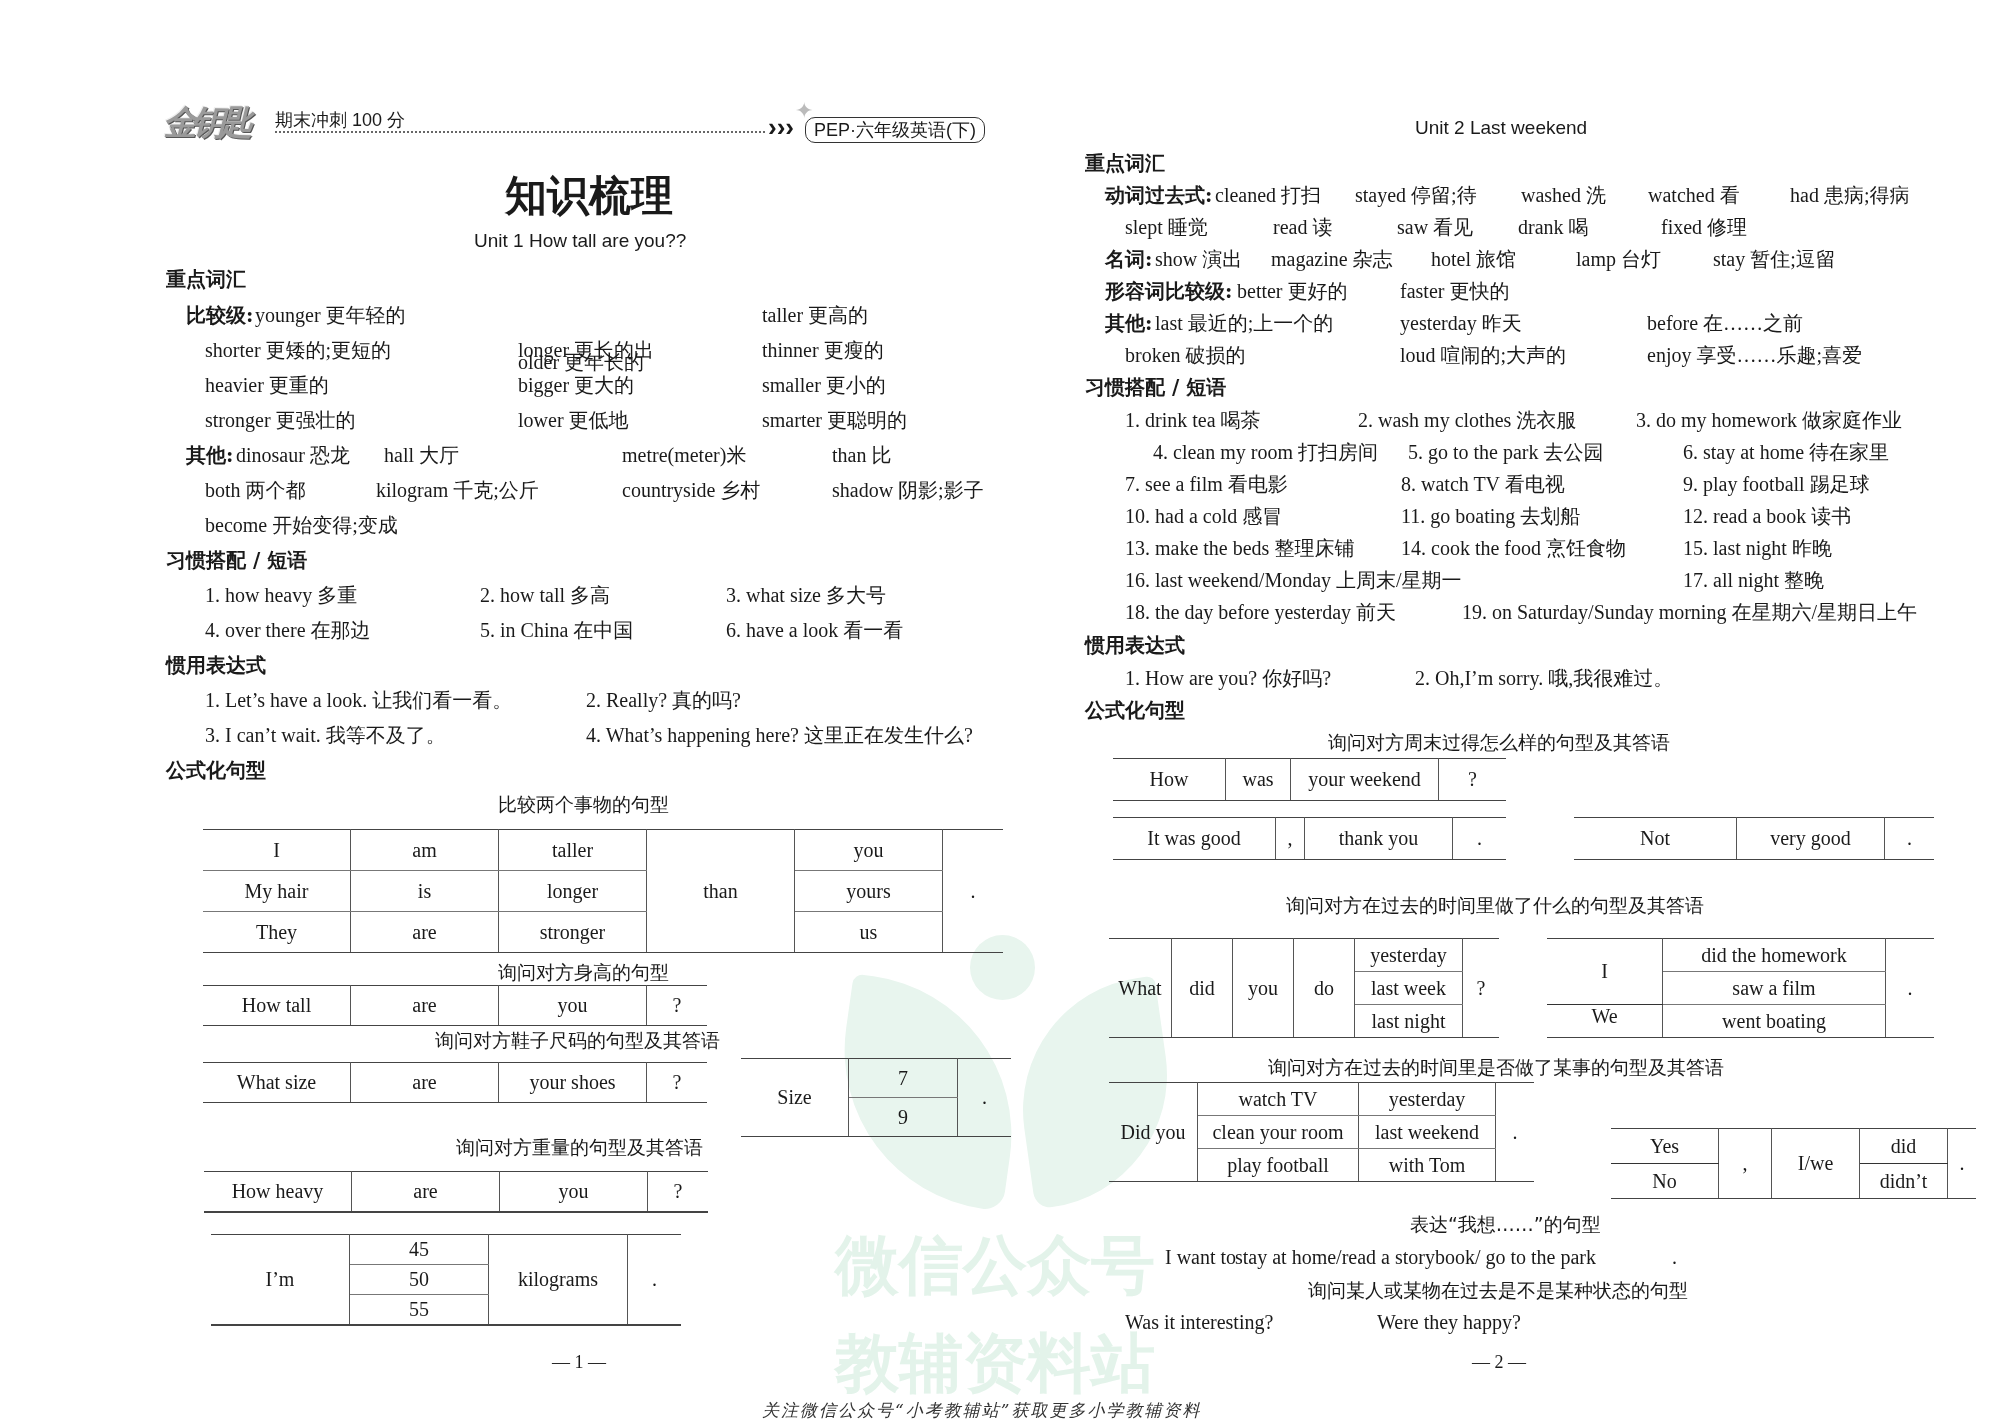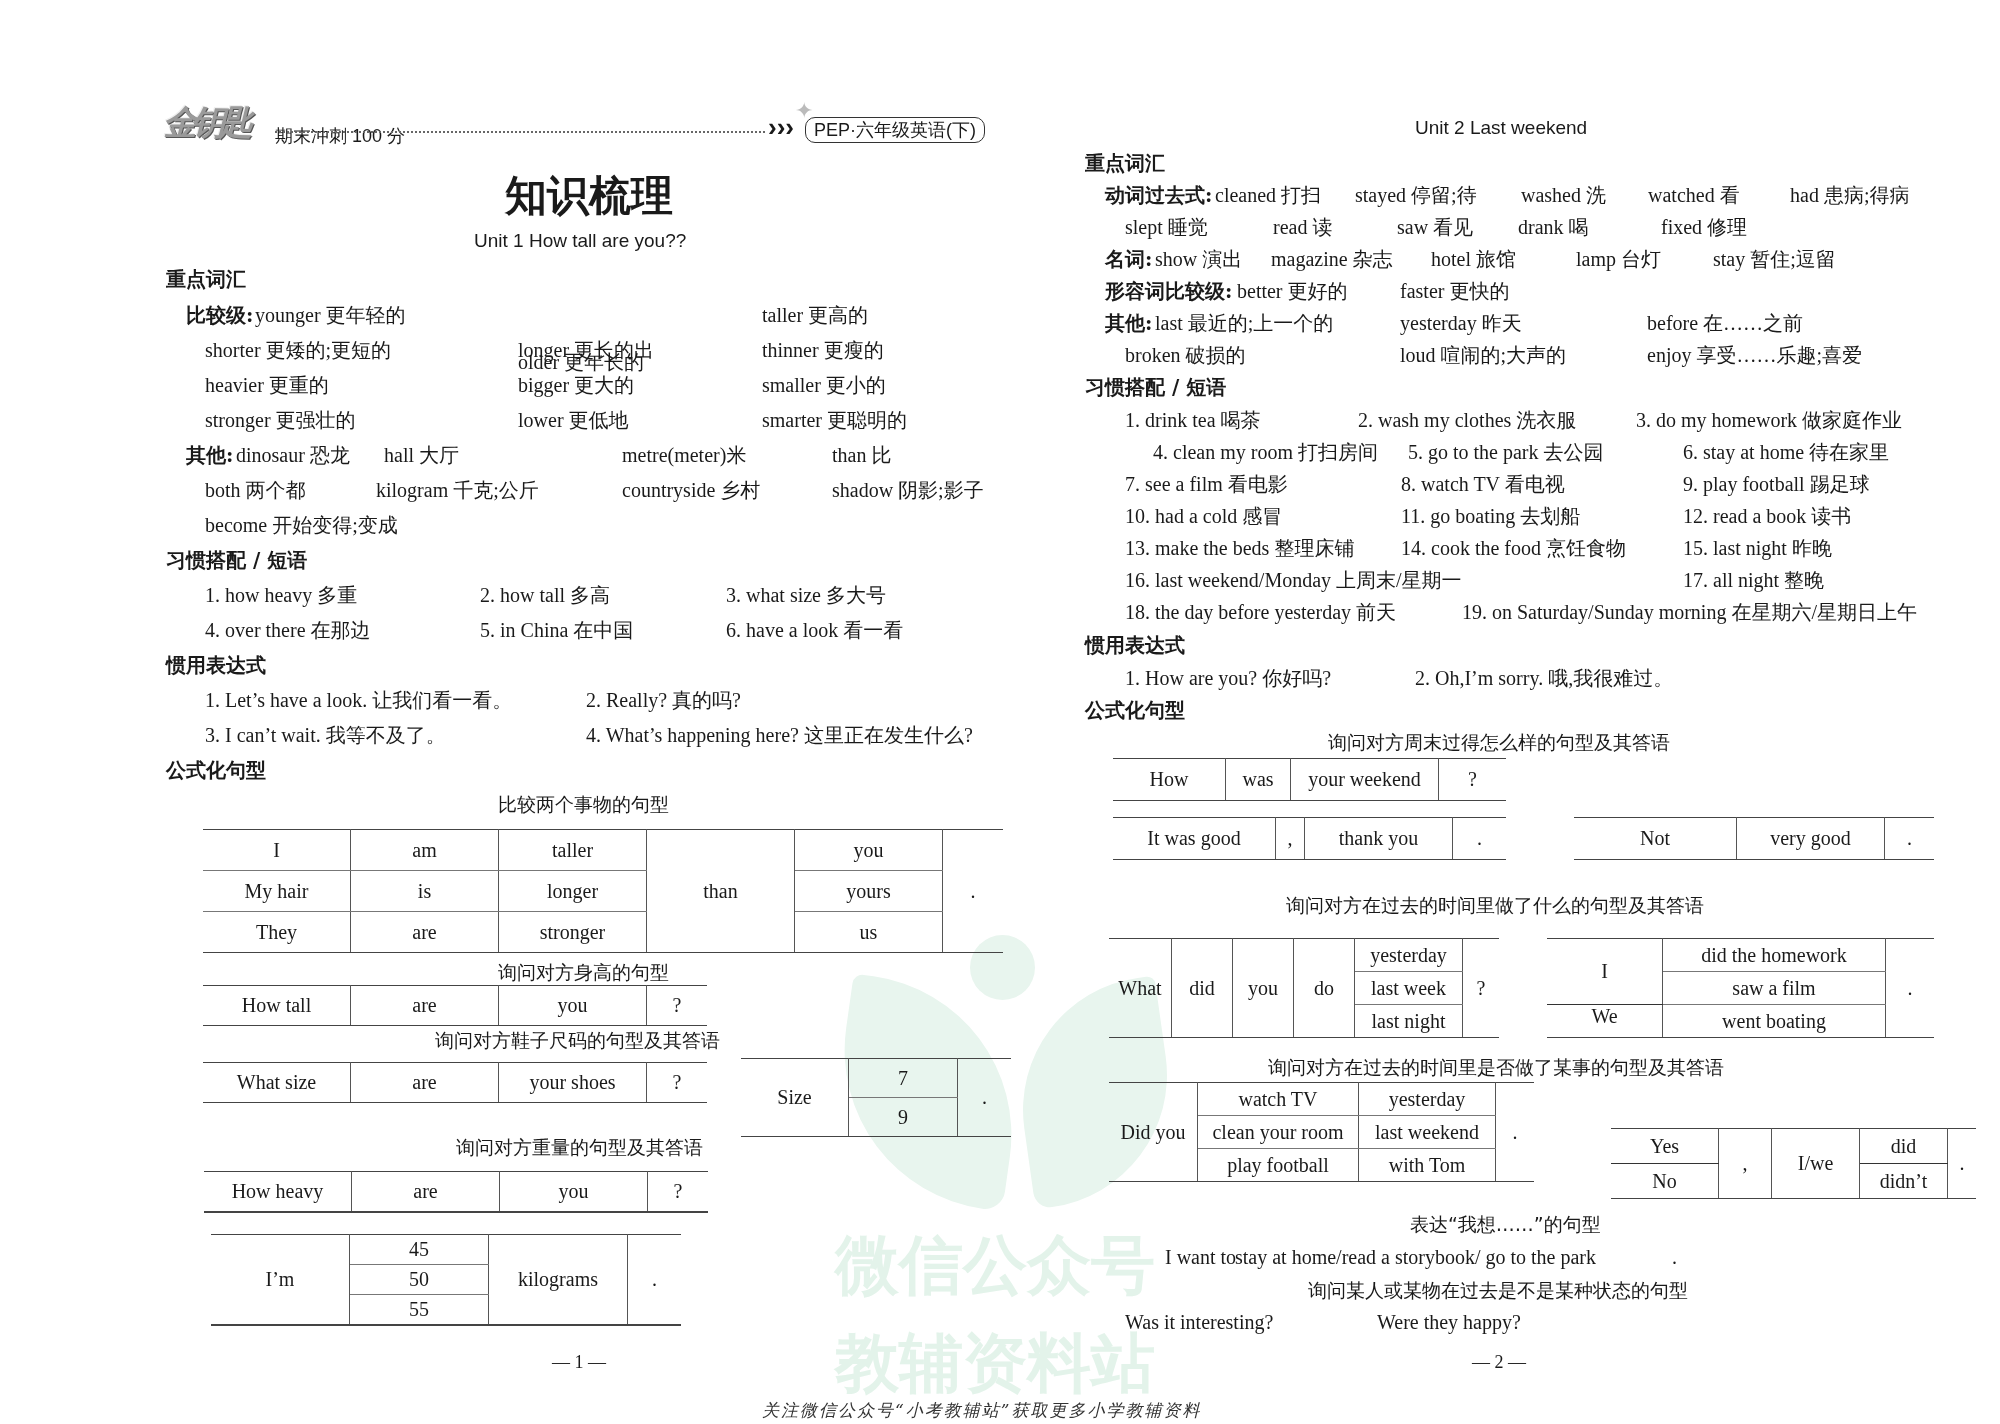--- a/index.html
+++ b/index.html
@@ -29,21 +29,21 @@
 
 <div>
   <div class="leaf" style="left:970px;top:935px;width:65px;height:65px;border-radius:50%;"></div>
   <div class="leaf" style="left:838px;top:985px;width:180px;height:215px;border-radius:10px 160px 20px 160px;transform:rotate(8deg);"></div>
   <div class="leaf" style="left:1020px;top:985px;width:150px;height:215px;border-radius:160px 10px 160px 20px;transform:rotate(-8deg);"></div>
   <div class="wm" style="left:835px;top:1222px;font-size:64px;">微信公众号</div>
   <div class="wm" style="left:835px;top:1320px;font-size:64px;">教辅资料站</div>
 </div>
 
 <div class="logo">金钥匙</div>
-<div class="abs sans" style="left:275px;top:124px;font-size:18px;">期末冲刺 100 分</div>
+<div class="abs sans" style="left:275px;top:108px;font-size:18px;">期末冲刺 100 分</div>
 <div class="dots"></div>
 <div class="abs sans" style="left:768px;top:114px;font-size:26px;font-weight:bold;line-height:26px;">›››</div>
 <div class="abs" style="left:795px;top:98px;color:#bbb;font-size:22px;">✦</div>
 <div class="badge">PEP·六年级英语(下)</div>
 
 <div class="abs" style="left:505px;top:168px;font-size:42px;font-weight:bold;font-family:'DejaVu Serif',serif;">知识梳理</div>
 <div class="abs sans" style="left:474px;top:230px;font-size:19px;">Unit 1  How tall are you??</div>
 
 <div class="abs h" style="left:166px;top:266px;">重点词汇</div>
 

